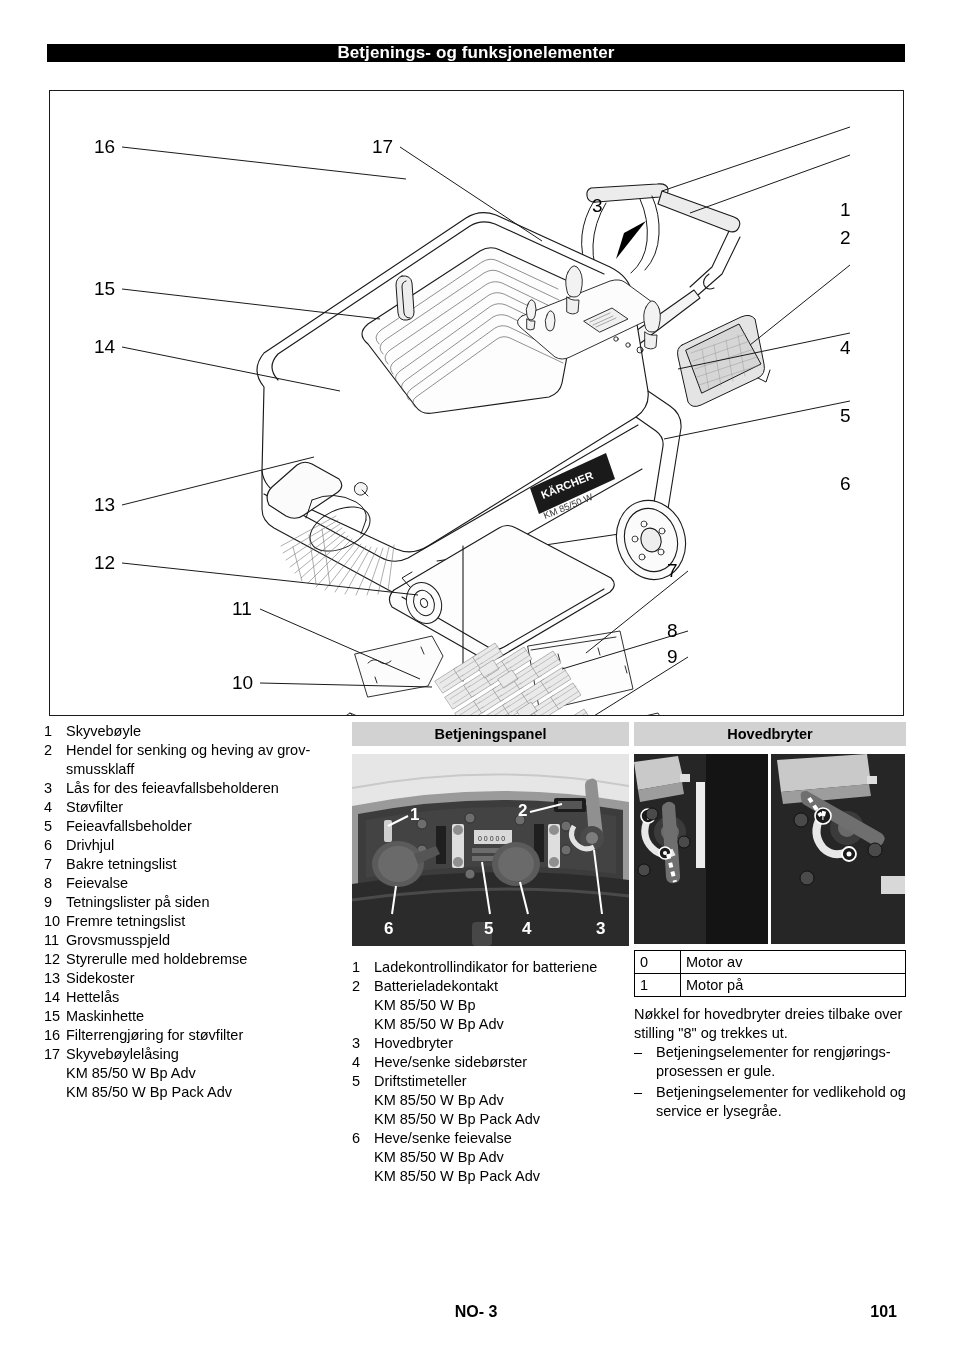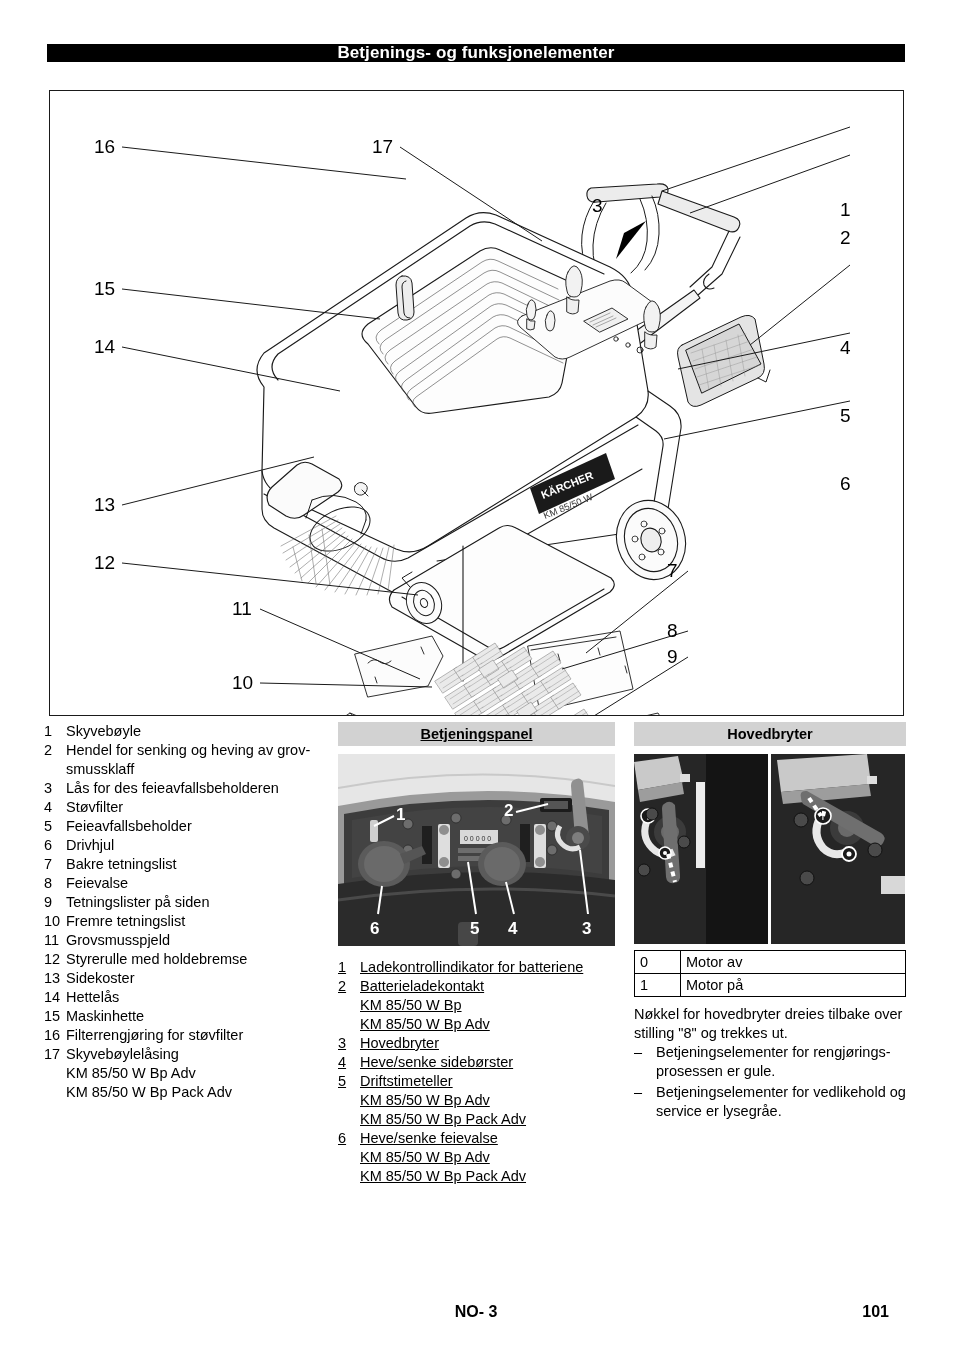--- a/index.html
+++ b/index.html
@@ -48,21 +48,21 @@
     color: #000;
     line-height: 1;
   }
 
   
   .col {
     position: absolute;
     top: 722px;
   }
   .col-left  { left: 44px;  width: 282px; }
-  .col-mid   { left: 338px; width: 277px; text-decoration: underline; }
+  .col-mid   { left: 352px; width: 277px; }
   .col-right { left: 634px; width: 272px; }
 
   
   .legend-list { margin: 0; padding: 0; list-style: none; }
   .legend-row {
     display: flex;
     font-size: 14.5px;
     line-height: 19px;
     margin-bottom: 0px;
   }
@@ -133,21 +133,21 @@
     left: 47px; top: 1303px;
     width: 858px;
     font-size: 16px;
     font-weight: bold;
   }
   .footer .mid {
     position: absolute; left: 0; right: 0;
     text-align: center;
   }
   .footer .mid .lang { }
-  .footer .pg { position: absolute; right: 16px; top: 0; }
+  .footer .pg { position: absolute; right: 8px; top: 0; }
 </style>
 </head>
 <body>
 
 <div class="page-header">
   <span class="title">Betjenings- og funksjonelementer</span>
 </div>
 
 <div class="diagram-frame">
   <svg width="853" height="624" viewBox="0 0 853 624">

